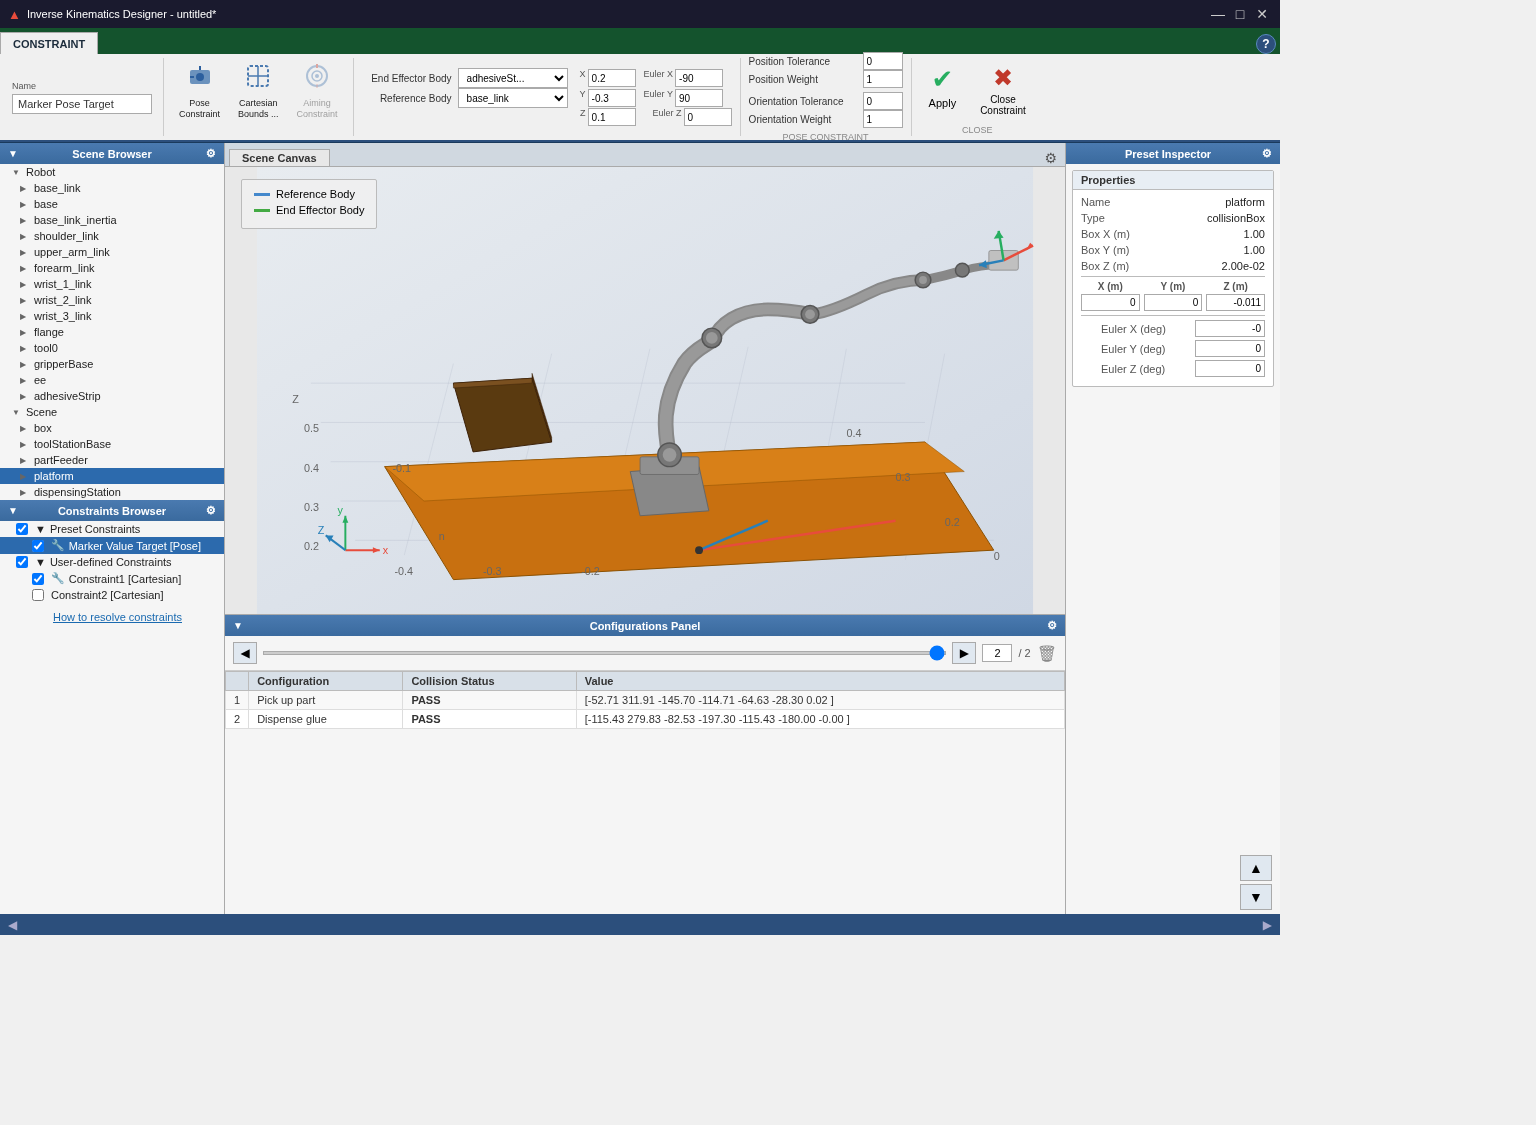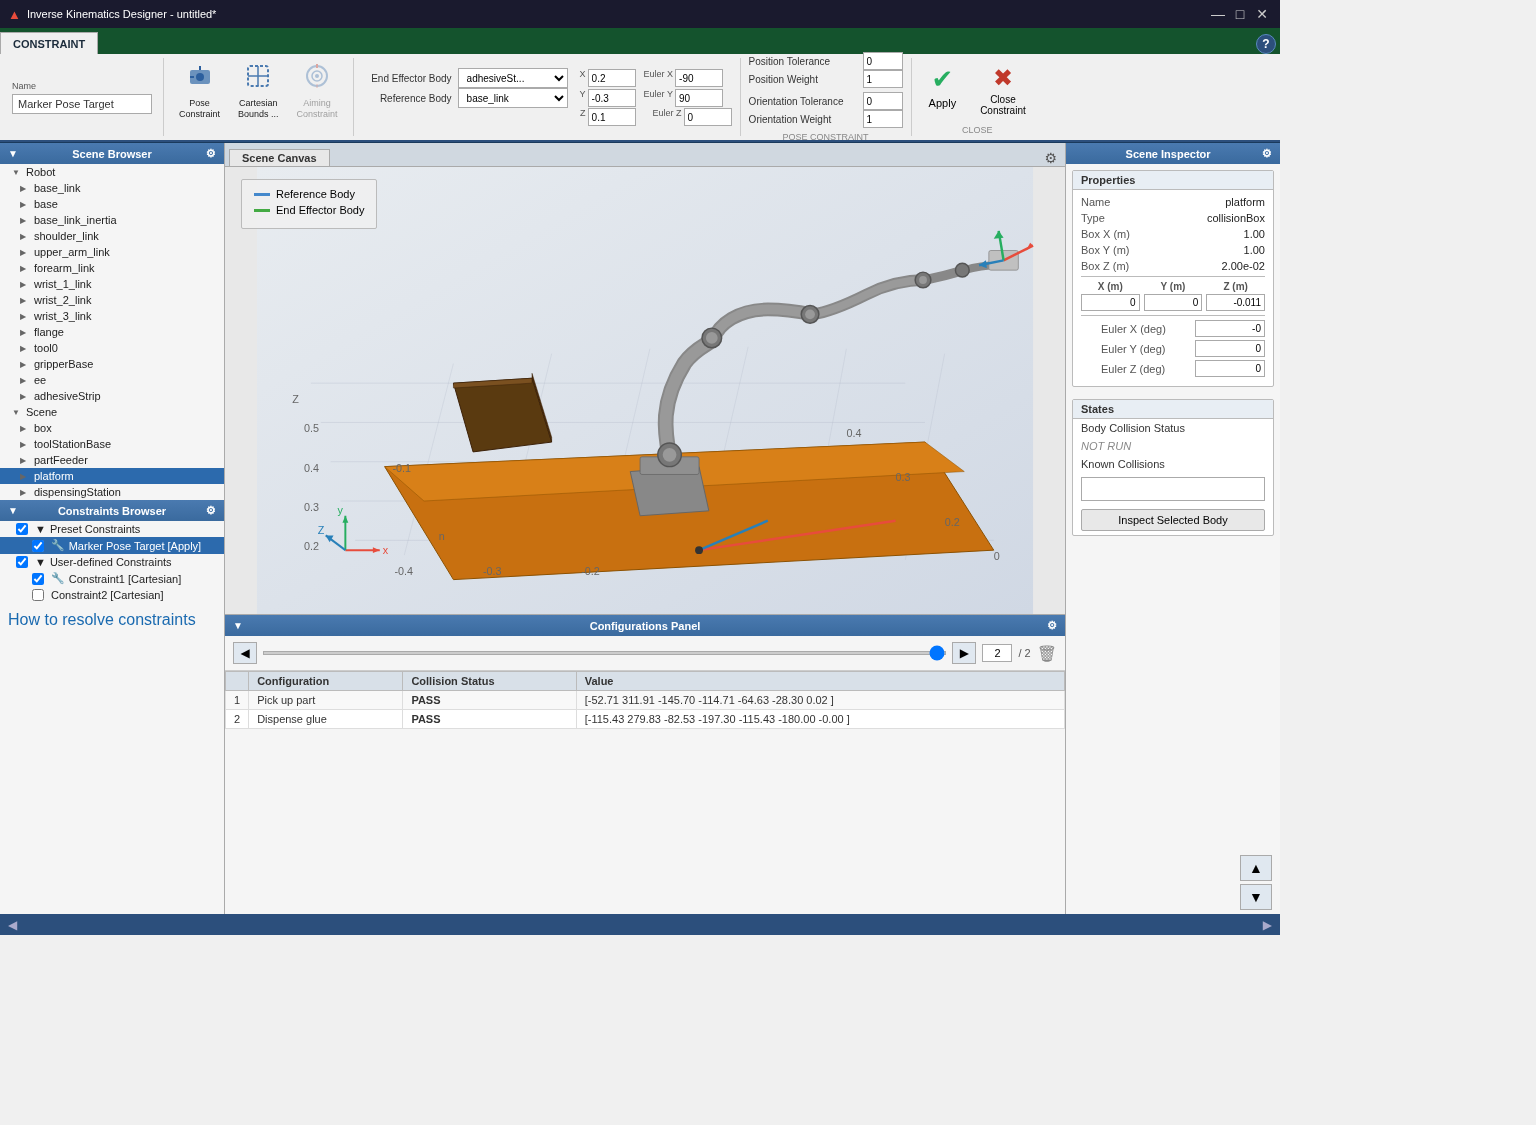--- a/index.html
+++ b/index.html
@@ -183,21 +183,21 @@
 
     
     .constraints-browser { flex: 1; min-height: 0; }
     .constraints-browser-content { overflow-y: auto; }
     .cb-item {
       padding: 2px 8px 2px 16px; display: flex; align-items: center; gap: 4px;
       cursor: pointer; font-size: 11px; color: #222;
     }
     .cb-item.selected { background: #2c6aad; color: #fff; }
     .cb-checkbox { width: 12px; height: 12px; margin-right: 3px; }
-    .help-link { padding: 8px; color: #1a6ab0; cursor: pointer; font-size: 16px; }
+    .help-link { padding: 8px; color: #1a6ab0; text-decoration: underline; cursor: pointer; font-size: 11px; margin-left: 45px; }
 
     
     .center-area {
       flex: 1;
       display: flex;
       flex-direction: column;
     }
 
     
     .scene-canvas-panel {
@@ -633,21 +633,21 @@
       <div class="constraints-browser-content">
 
         <div class="cb-item">
           <input type="checkbox" class="cb-checkbox" checked="" style="">
           <span>▼</span>
           <span>Preset Constraints</span>
         </div>
         <div class="cb-item selected" style="padding-left:32px;">
           <input type="checkbox" class="cb-checkbox" checked="" style="">
           <span style="color:#fff;">🔧</span>
-          <span>Marker Pose Target [Apply]</span>
+          <span>Marker Value Target [Pose]</span>
         </div>
 
         <div class="cb-item">
           <input type="checkbox" class="cb-checkbox" checked="" style="">
           <span>▼</span>
           <span>User-defined Constraints</span>
         </div>
         <div class="cb-item" style="padding-left:32px;">
           <input type="checkbox" class="cb-checkbox" checked="" style="">
           <span>🔧</span>
@@ -834,21 +834,21 @@
             </tr>
           </tbody>
         </table>
       </div>
     </div>
   </div>
 
   <div class="right-panel">
     <div class="inspector-header">
       <span></span>
-      <span>Scene Inspector</span>
+      <span>Preset Inspector</span>
       <span>⚙</span>
     </div>
 
     <div class="inspector-section">
       <div class="inspector-section-header">Properties</div>
       <div class="inspector-section-body">
         <div class="prop-row">
           <span class="prop-label">Name</span>
           <span class="prop-value">platform</span>
         </div>
@@ -888,30 +888,20 @@
           <span class="euler-label">Euler Y (deg)</span>
           <input class="euler-input" type="text" value="0" style="">
         </div>
         <div class="euler-row">
           <span class="euler-label">Euler Z (deg)</span>
           <input class="euler-input" type="text" value="0" style="">
         </div>
       </div>
     </div>
 
-    <div class="states-section">
-      <div class="inspector-section-header">States</div>
-      <div class="states-item">Body Collision Status</div>
-      <div class="states-item status">NOT RUN</div>
-      <div class="states-item">Known Collisions</div>
-      <div style="padding:4px 8px;">
-        <input type="text" style="width: 100%; border: 1px solid rgb(170, 170, 170); padding: 3px; background: rgb(255, 255, 255); height: 24px;">
-      </div>
-      <button class="inspect-btn">Inspect Selected Body</button>
-    </div>
 
     <div class="inspector-bottom-btns">
       <button class="nav-arrow-btn">▲</button>
       <button class="nav-arrow-btn">▼</button>
     </div>
   </div>
 
 </div>
 
 <div class="status-bar">

